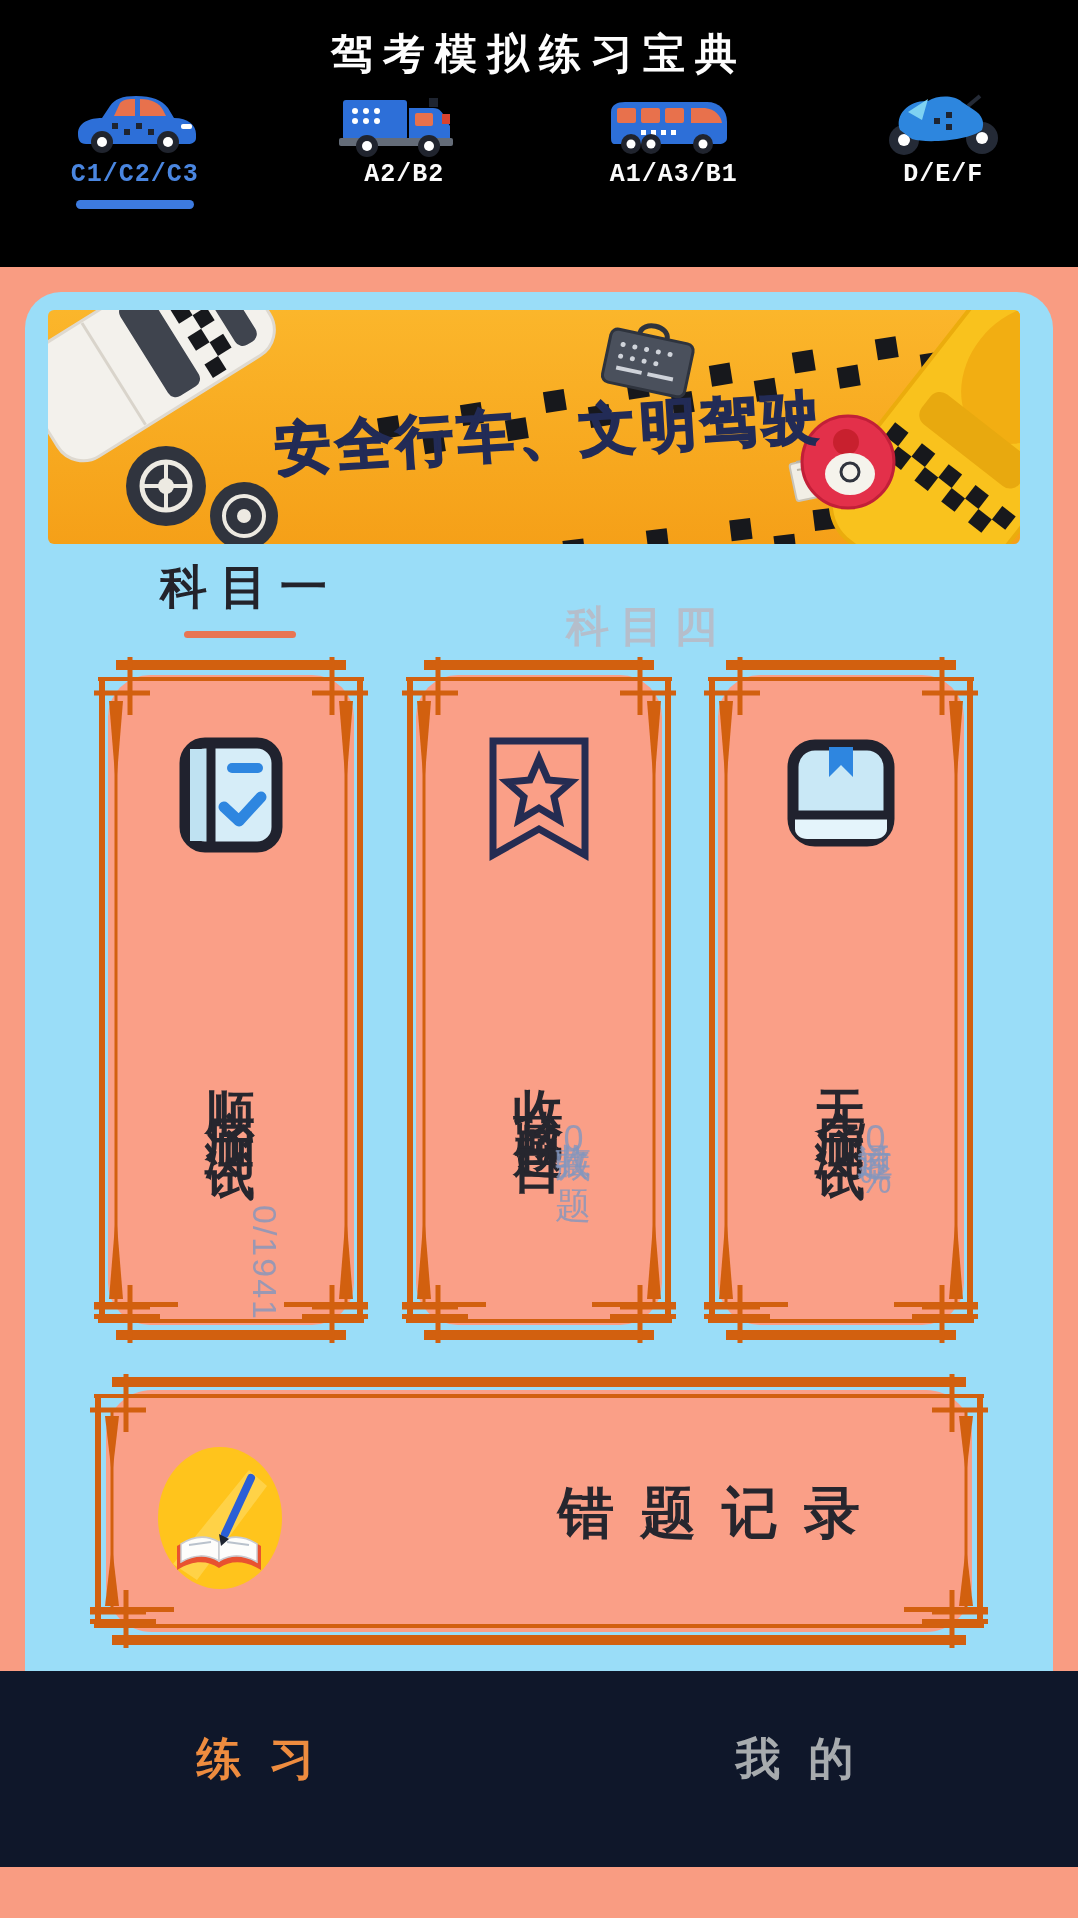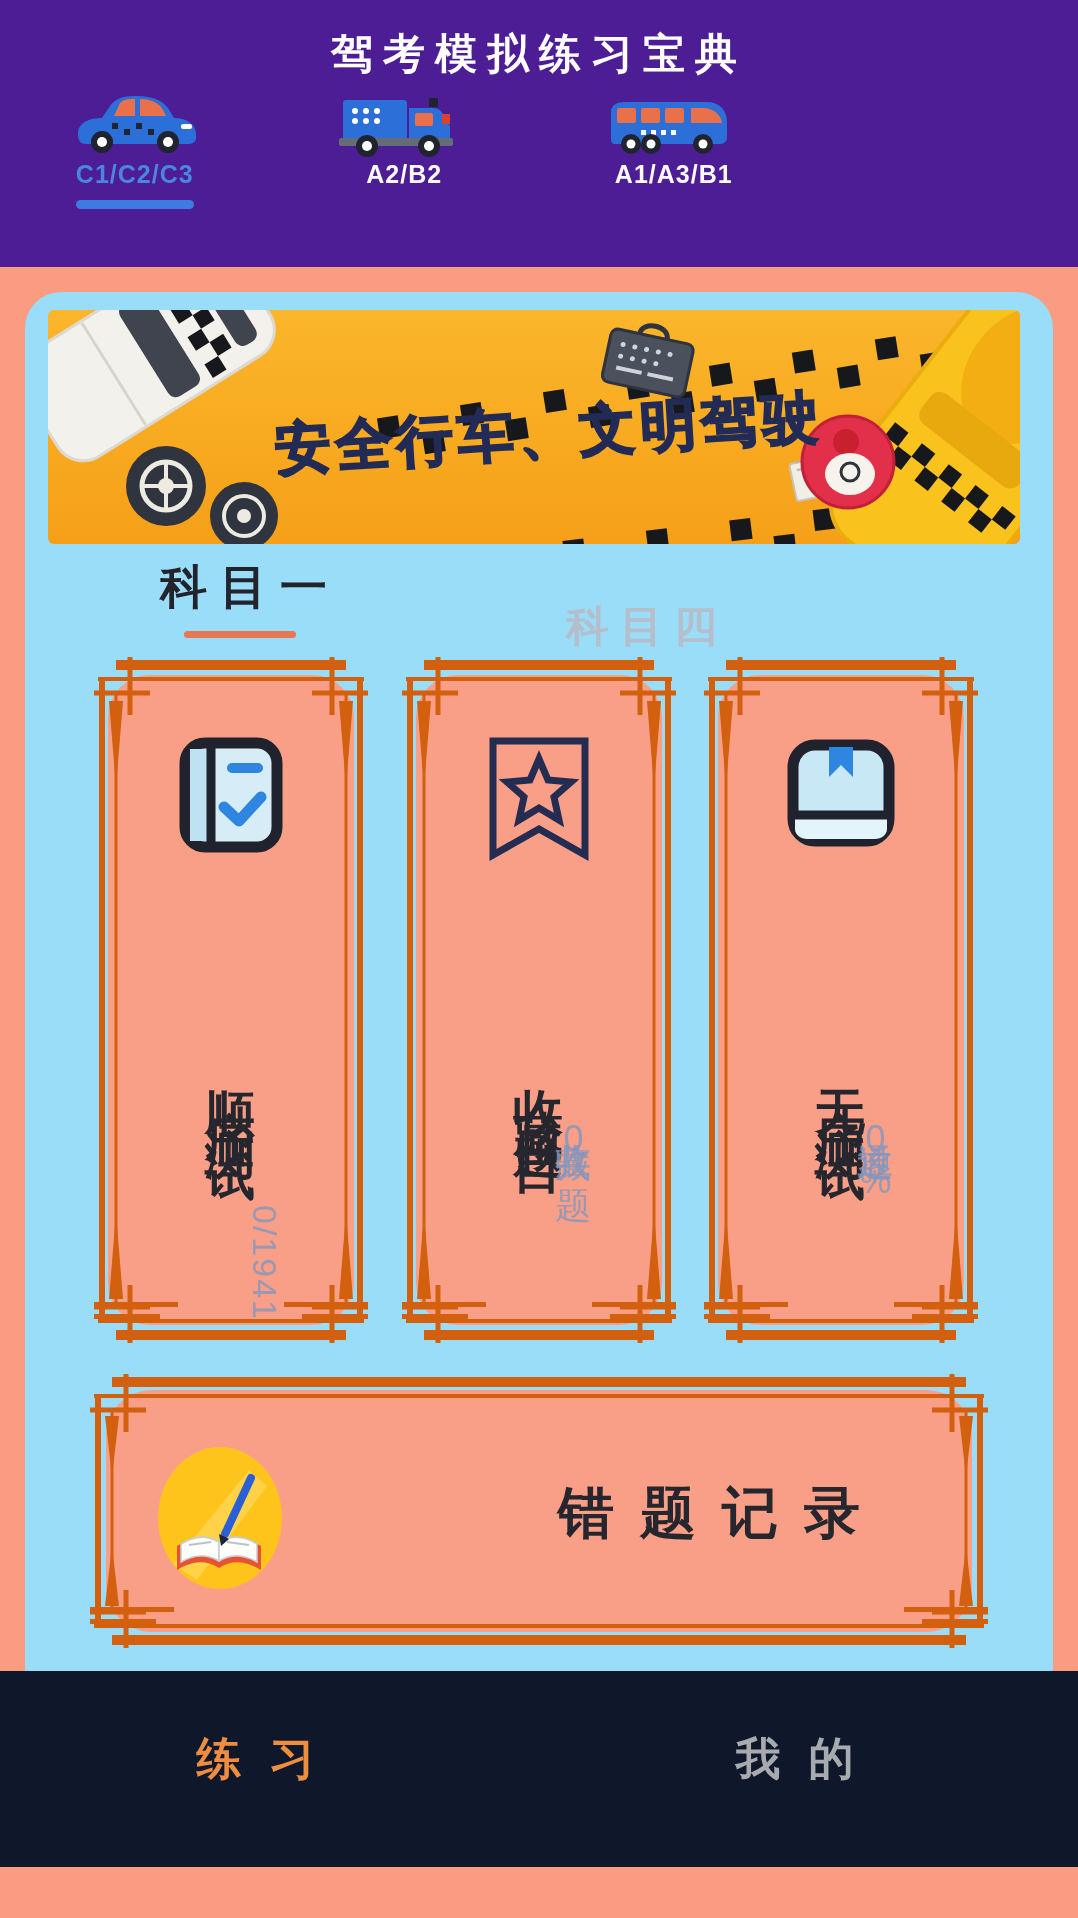--- a/index.html
+++ b/index.html
@@ -1,19 +1,19 @@
 <!DOCTYPE html>
 <html><head>
 <meta charset="utf-8">
 <style>
   html,body{margin:0;padding:0;}
   .page{position:relative;width:1078px;height:1918px;overflow:hidden;
         background:#F99C82;font-family:"Liberation Sans",sans-serif;}
   
-  .header{position:absolute;left:0;top:0;width:1078px;height:267px;background:#4c1d95;}
+  .header{position:absolute;left:0;top:0;width:1078px;height:267px;background:#000000;font-family:Liberation Mono, monospace;}
   .app-title{position:absolute;top:26px;left:0;width:100%;text-align:center;
              color:#FDFDFD;font-size:42px;font-weight:bold;letter-spacing:10px;}
   .cat-row{position:absolute;top:88px;left:0;width:100%;display:flex;}
   .cat{width:25%;display:flex;flex-direction:column;align-items:center;cursor:pointer;}
   .veh{width:150px;height:72px;display:block;}
   .cat .lbl{margin-top:0;color:#FBFBFB;font-size:25px;font-weight:bold;letter-spacing:1px;}
   .cat.active .lbl{color:#4A86E0;}
   .cat .u{display:none;width:118px;height:9px;border-radius:5px;background:#3D7BE0;margin-top:11px;}
   .cat.active .u{display:block;}
   
@@ -194,20 +194,36 @@
             <circle cx="32" cy="56" r="4.5" fill="#FFFFFF"></circle>
           <circle cx="52" cy="56" r="10" fill="#20242E"></circle>
             <circle cx="52" cy="56" r="4.5" fill="#FFFFFF"></circle>
           <circle cx="104" cy="56" r="10" fill="#20242E"></circle>
             <circle cx="104" cy="56" r="4.5" fill="#FFFFFF"></circle>
         </svg>
         <div class="lbl">A1/A3/B1</div>
 
       </div>
 
+      <div class="cat">
+        <svg class="veh" viewBox="0 0 150 72">
+          <circle cx="36" cy="52" r="15" fill="#242A36"></circle>
+            <circle cx="36" cy="52" r="6" fill="#FFFFFF"></circle>
+          <circle cx="114" cy="50" r="16" fill="#242A36"></circle>
+            <circle cx="114" cy="50" r="6" fill="#FFFFFF"></circle>
+          <line x1="100" y1="18" x2="112" y2="8" stroke="#242A36" stroke-width="4"></line>
+          <path d="M32,42 C26,26 42,12 60,13 C70,7 86,7 94,14 L106,22 C114,27 117,34 114,42 C102,52 60,56 44,51 Z" fill="#2D86DE"></path>
+          <polygon points="40,24 60,11 54,32" fill="#7FD2F2"></polygon>
+          <rect x="66" y="30" width="6" height="6" fill="#1E2430"></rect>
+            <rect x="78" y="36" width="6" height="6" fill="#1E2430"></rect>
+          <rect x="78" y="24" width="6" height="6" fill="#1E2430"></rect>
+        </svg>
+        <div class="lbl">D/E/F</div>
+
+      </div>
     </div>
   </div>
 
   <div class="panel"></div>
 
   <div class="banner">
     <svg width="972" height="234" viewBox="0 0 972 234">
       <defs>
         <linearGradient id="bg" x1="0" y1="0" x2="0" y2="1">
           <stop offset="0" stop-color="#FBB62B"></stop>

